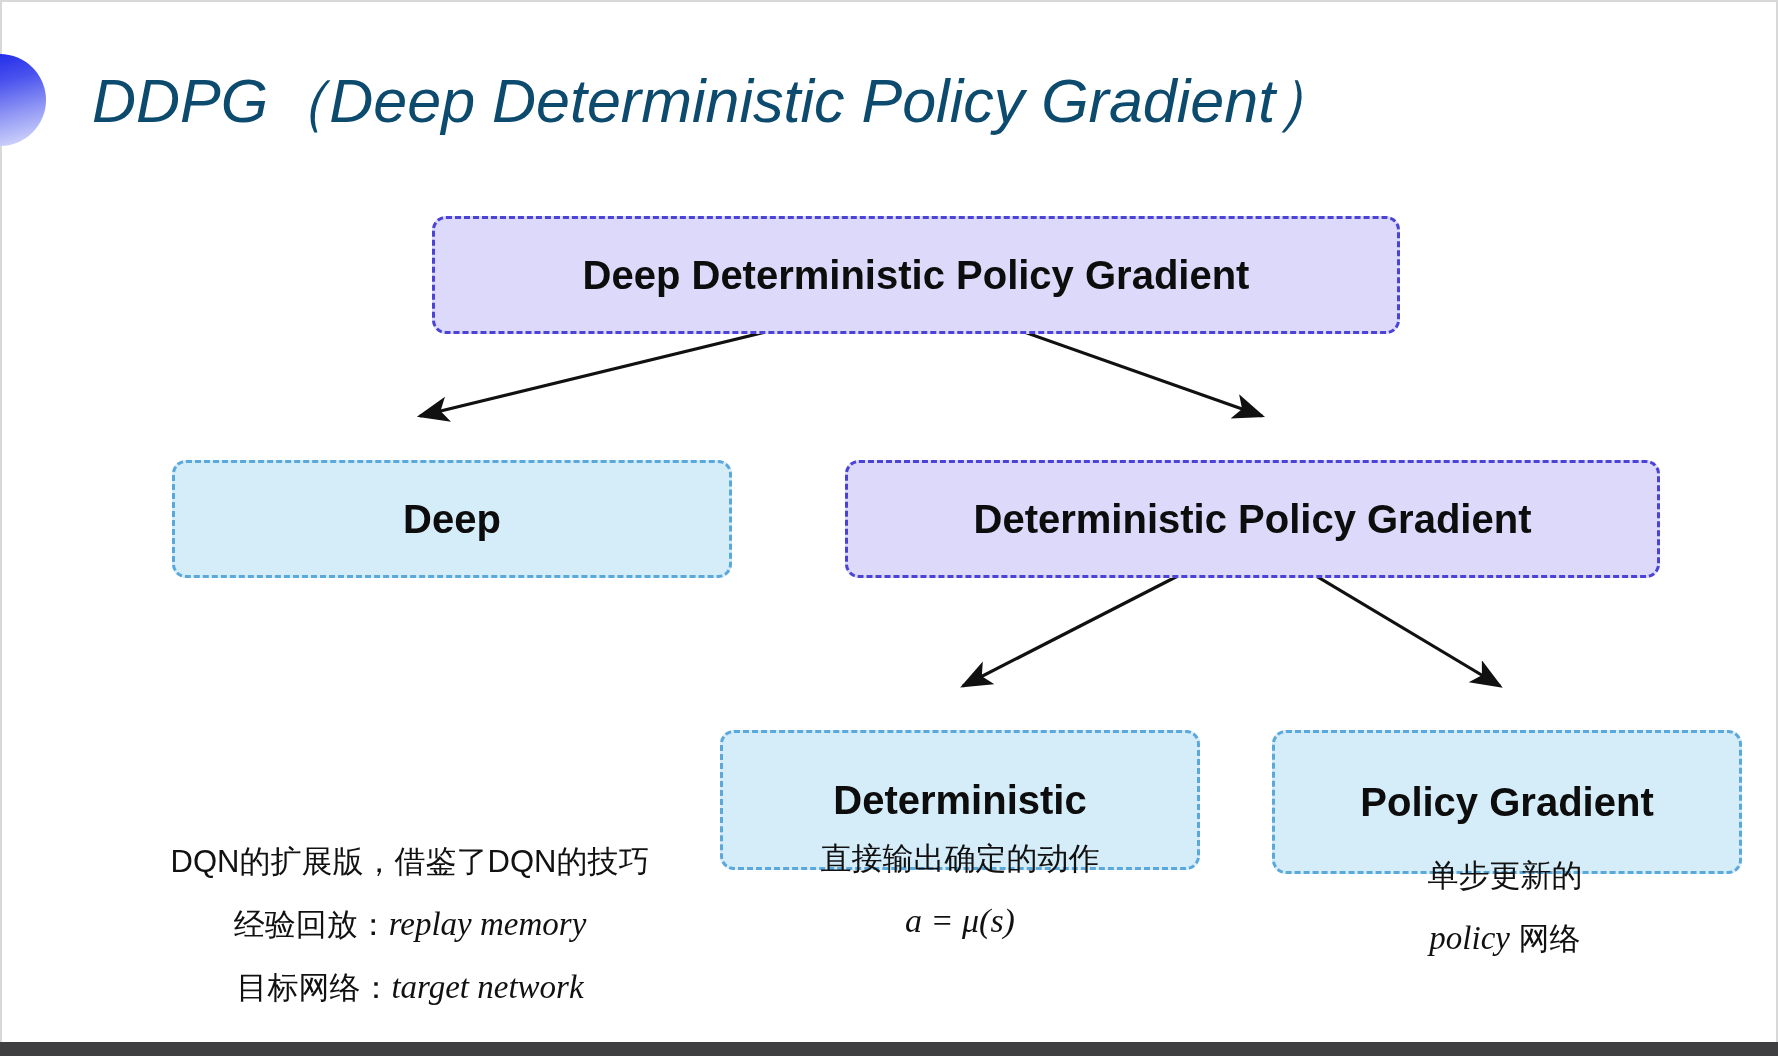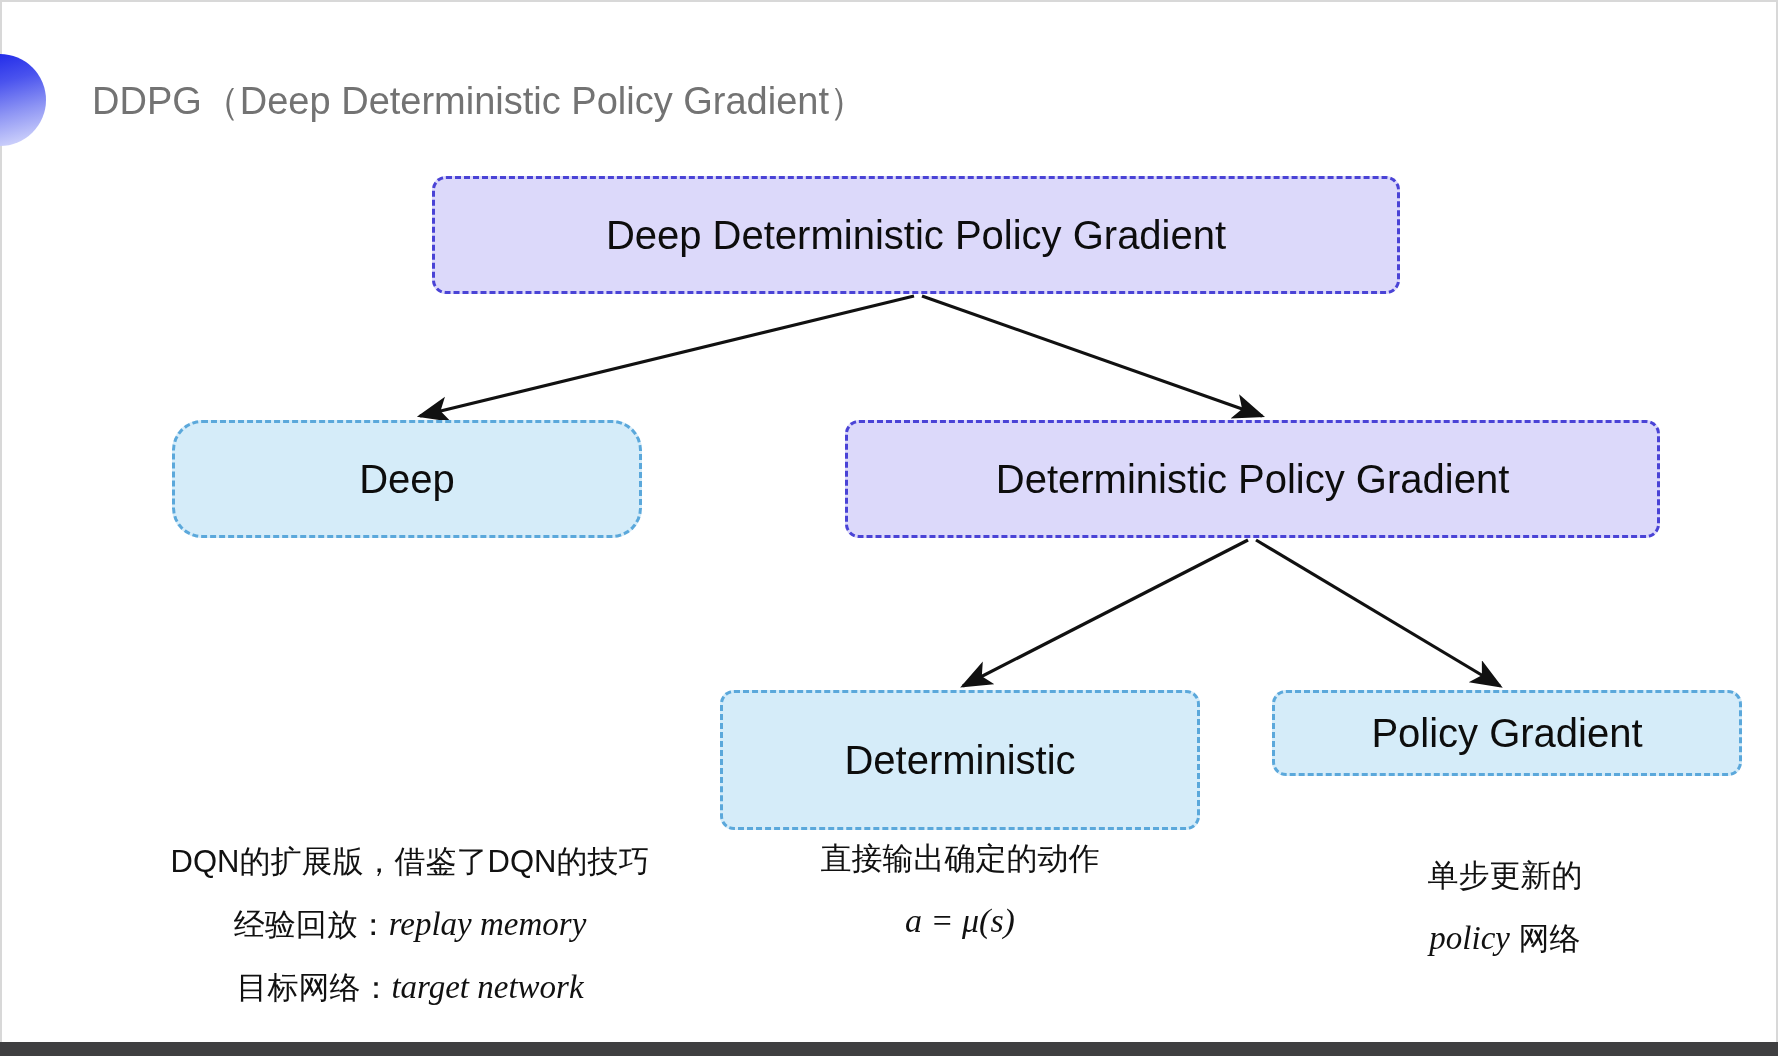--- a/index.html
+++ b/index.html
@@ -43,82 +43,83 @@
     top: 54px;
     width: 72px;
     height: 92px;
     border-radius: 0 46px 46px 0;
     background: linear-gradient(165deg, #1a24e8 0%, #4a53ee 32%, #8e95f4 62%, #dfe2fd 100%);
   }
   #page-title {
     position: absolute;
     left: 92px;
     top: 62px;
-    font-size: 38px;
+    font-size: 61px;
     font-weight: 400;
-    color: #737373;
+    color: #0c4a6e;
     letter-spacing: 0px;
     white-space: nowrap;
     line-height: 78px;
+    font-style: italic;
   }
 
   
   #connectors {
     position: absolute;
     left: 0; top: 0;
     width: 1778px; height: 1056px;
     pointer-events: none;
   }
 
   
   .node {
     position: absolute;
     box-sizing: border-box;
     display: flex;
     align-items: center;
     justify-content: center;
     text-align: center;
     border-radius: 14px;
     color: #0d0d0d;
-    font-weight: 400;
+    font-weight: 700;
     line-height: 1.15;
+    margin-top: 40px;
   }
   .node.purple {
     background: #dcd9fa;
     border: 3px dashed #4a43d6;
   }
   .node.blue {
     background: #d5ecf9;
     border: 3px dashed #5ba8db;
   }
 
   #node-root {
     left: 432px; top: 176px;
     width: 968px; height: 118px;
     font-size: 40px;
   }
   #node-deep {
     left: 172px; top: 420px;
-    width: 470px; height: 118px;
-    font-size: 40px;
-    border-radius: 30px;
+    width: 560px; height: 118px;
+    font-size: 40px;
   }
   #node-dpg {
     left: 845px; top: 420px;
     width: 815px; height: 118px;
     font-size: 40px;
   }
   #node-det {
     left: 720px; top: 690px;
     width: 480px; height: 140px;
     font-size: 40px;
   }
   #node-pg {
     left: 1272px; top: 690px;
-    width: 470px; height: 86px;
+    width: 470px; height: 144px;
     font-size: 40px;
   }
 
   
   .caption {
     position: absolute;
     color: #111111;
     font-size: 31px;
     line-height: 62px;
     white-space: nowrap;

